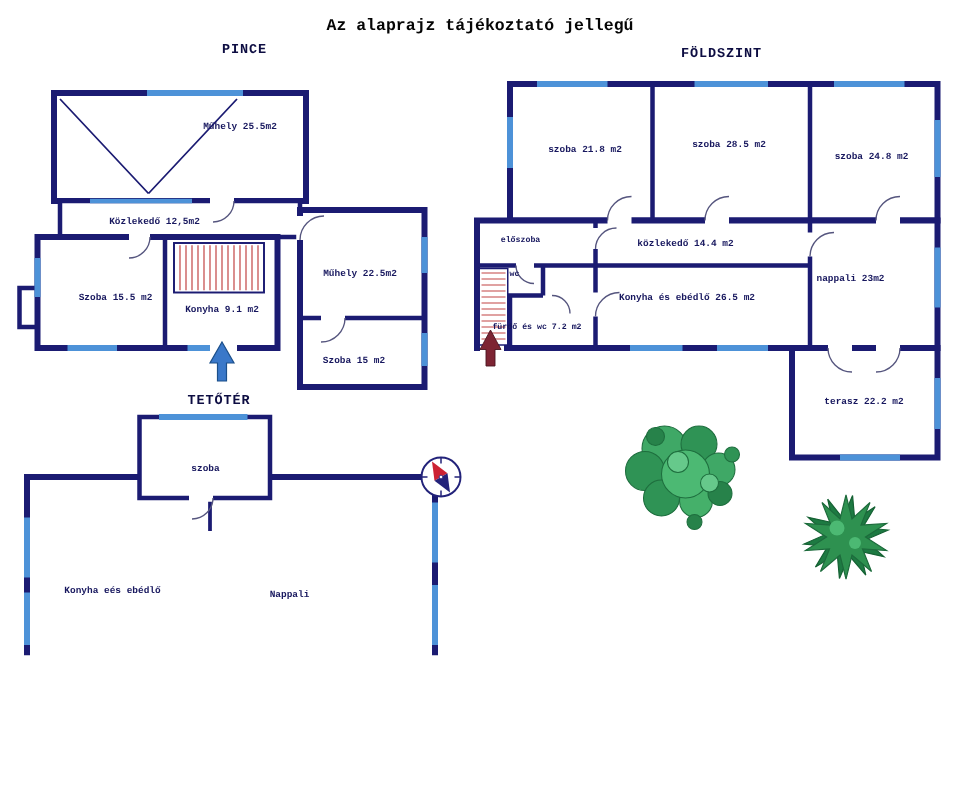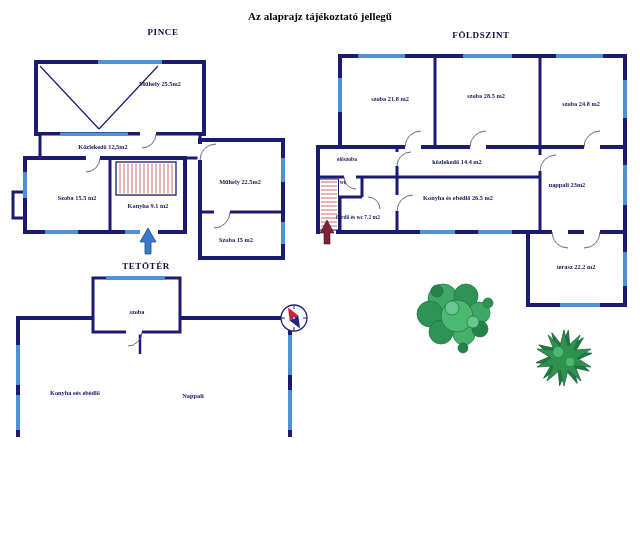--- a/index.html
+++ b/index.html
@@ -1,17 +1,17 @@
 <!DOCTYPE html>
 <html><head>
 <meta charset="utf-8">
 <style>
   html,body{margin:0;padding:0;background:#ffffff;}
   .canvas{width:640px;height:437px;background:#ffffff;position:relative;overflow:hidden;
-          font-family:Liberation Serif, serif;}
+          font-family:Liberation Mono, monospace;}
   svg{display:block;}
   text{fill:#17175e;font-weight:bold;}
   .title{font-size:11px;fill:#050505;}
   .floor-label{font-size:9px;fill:#0d0d42;letter-spacing:.6px;}
   .room{font-size:6.3px;}
   .room-sm{font-size:5.5px;}
 </style>
 </head>
 <body>
 

